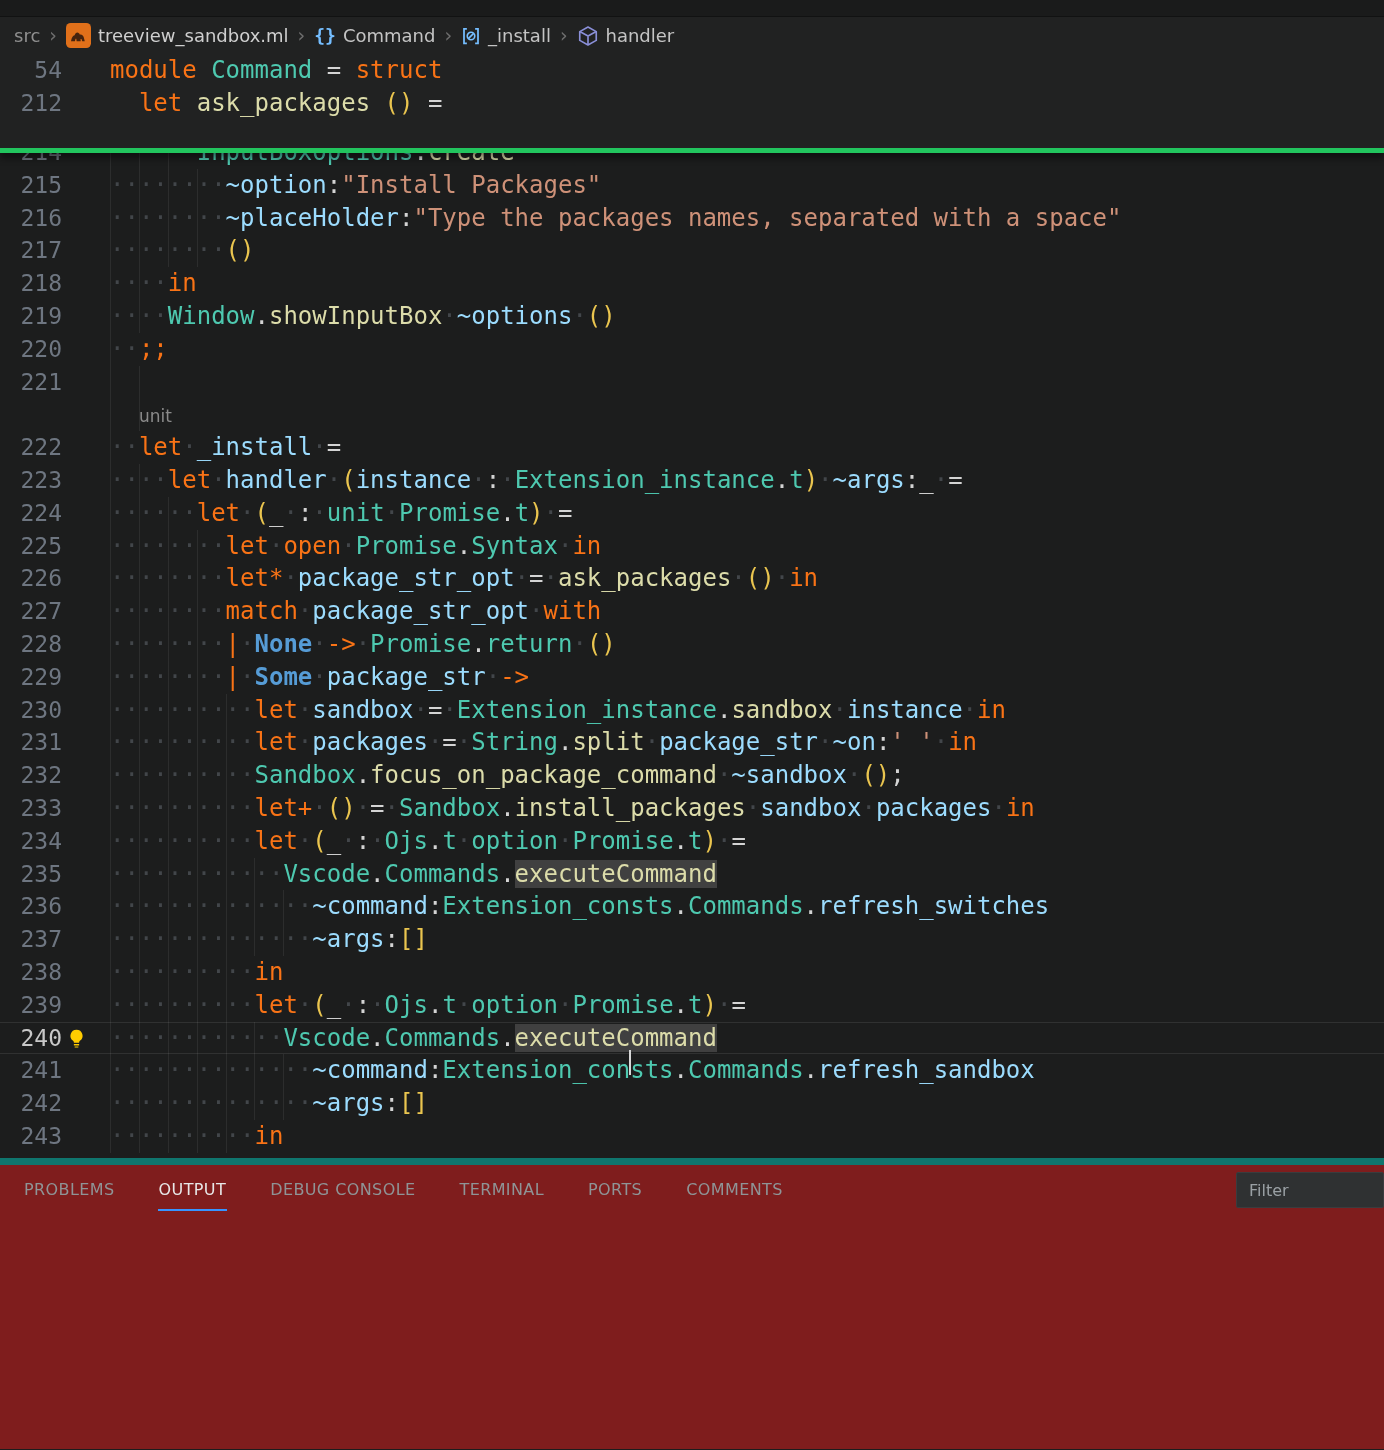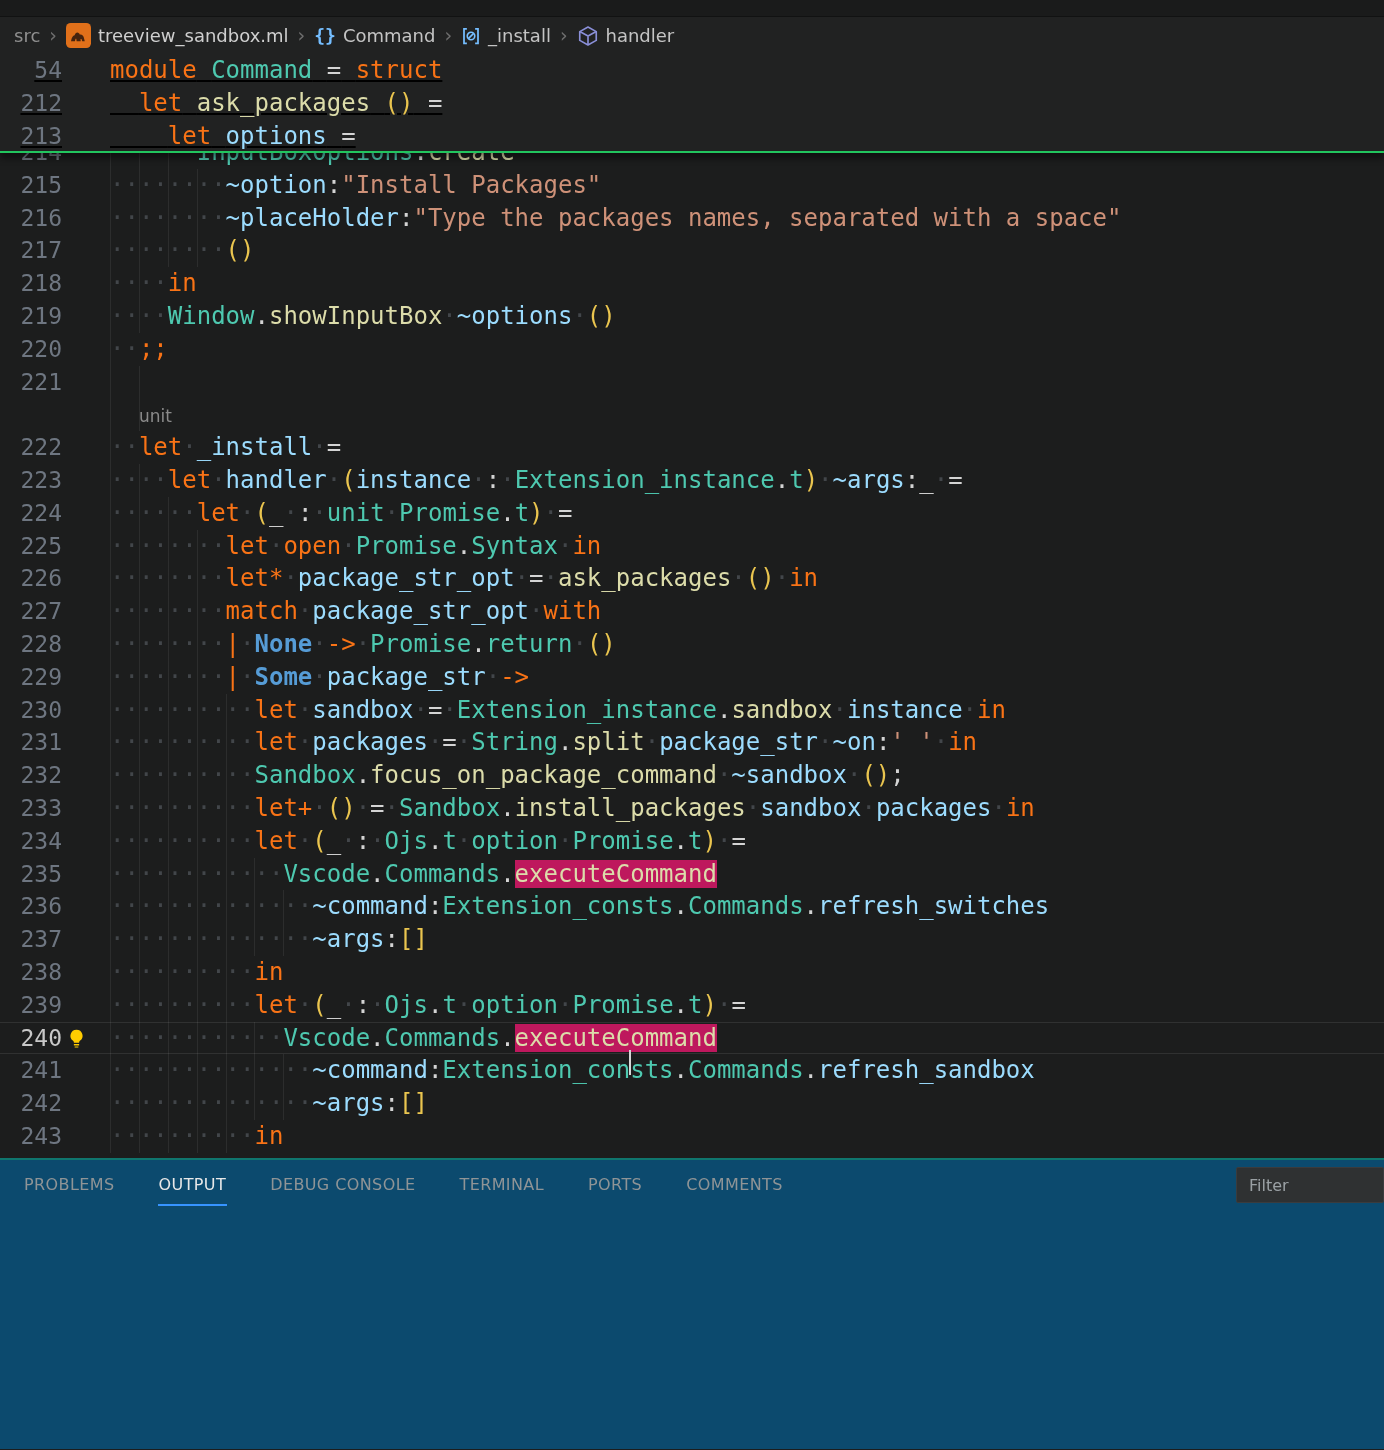--- a/index.html
+++ b/index.html
@@ -33,32 +33,32 @@
 
   .tk-k { color:#f97316; }
   .tk-c { color:#569cd6; font-weight:bold; }
   .tk-t { color:#4ec9b0; }
   .tk-f { color:#dcdcaa; }
   .tk-v { color:#9cdcfe; }
   .tk-s { color:#ce9178; }
   .tk-p { color:#d4d4d4; }
   .tk-b { color:#eac54f; }
   .tk-w { color:#42464a; }
-  .hl { background:#be185d;text-align:center; }
+  .hl { background:#404040;text-align:center; }
   .cur { display:inline-block; width:0; position:relative; }
   .cur::after { content:""; position:absolute; left:-1px; top:4px; width:2px; height:25px; background:#d7d7d7; }
   .inlay { margin-left:29px; font-family:"DejaVu Sans","Liberation Sans",sans-serif; font-size:17px; color:#8a8a8a; }
 
   
   .sticky { position:absolute; top:0; left:0; right:0; height:99px; background:#212222; z-index:5;
-    box-shadow:0 5px 7px rgba(0,0,0,.45); border-bottom:2px solid #22c55e;text-decoration:underline; }
+    box-shadow:0 5px 7px rgba(0,0,0,.45); border-bottom:5px solid #22c55e; }
   .sticky .row { background:transparent; }
 
   
-  .panel { height:291px; background:#0c4a6e; border-top:2px solid #0f766e; position:relative; }
+  .panel { height:291px; background:#7f1d1d; border-top:7px solid #0f766e; position:relative; }
   .panel-tabs { display:flex; gap:42px; padding-left:23px; }
   .tab { font-size:16px; letter-spacing:.4px; color:#8f9496; padding:15px 1px 12px; cursor:pointer; }
   .tab.active { color:#e8e8e8; box-shadow: inset 0 -2px 0 #3794ff; }
   .filter { position:absolute; right:0; top:7px; }
   .filter input { width:148px; height:36px; background:#2f3132; border:1px solid #3a3c3e; border-radius:2px;
     color:#c0c4c8; font-size:16px; padding:0 12px; outline:none; font-family:"DejaVu Sans","Liberation Sans",sans-serif; }
   .filter input::placeholder { color:#9aa0a4; }
 </style>
 </head>
 <body>
@@ -275,25 +275,20 @@
   <div class="sticky">
       <div class="row">
         <span class="ln">54</span>
         <span class="glyph"></span>
         <span class="codeline"><span class="tk-k">module</span><span class="tk-w"> </span><span class="tk-t">Command</span><span class="tk-w"> </span><span class="tk-p">=</span><span class="tk-w"> </span><span class="tk-k">struct</span></span>
       </div>
       <div class="row">
         <span class="ln">212</span>
         <span class="glyph"></span>
         <span class="codeline"><span class="tk-w">  </span><span class="tk-k">let</span><span class="tk-w"> </span><span class="tk-f">ask_packages</span><span class="tk-w"> </span><span class="tk-b">()</span><span class="tk-w"> </span><span class="tk-p">=</span></span>
-      </div>
-      <div class="row">
-        <span class="ln">213</span>
-        <span class="glyph"></span>
-        <span class="codeline"><span class="tk-w">    </span><span class="tk-k">let</span><span class="tk-w"> </span><span class="tk-v">options</span><span class="tk-w"> </span><span class="tk-p">=</span></span>
       </div>
     </div>
 </div>
 
 <div class="panel">
   <div class="panel-tabs">
       <div class="tab">PROBLEMS</div>
       <div class="tab active">OUTPUT</div>
       <div class="tab">DEBUG CONSOLE</div>
       <div class="tab">TERMINAL</div>

